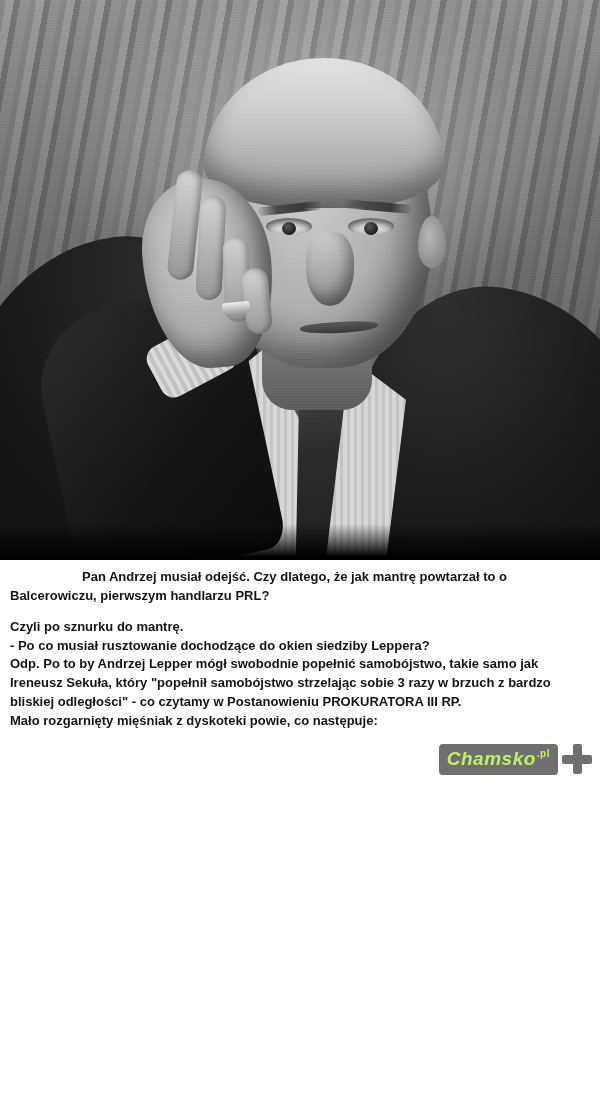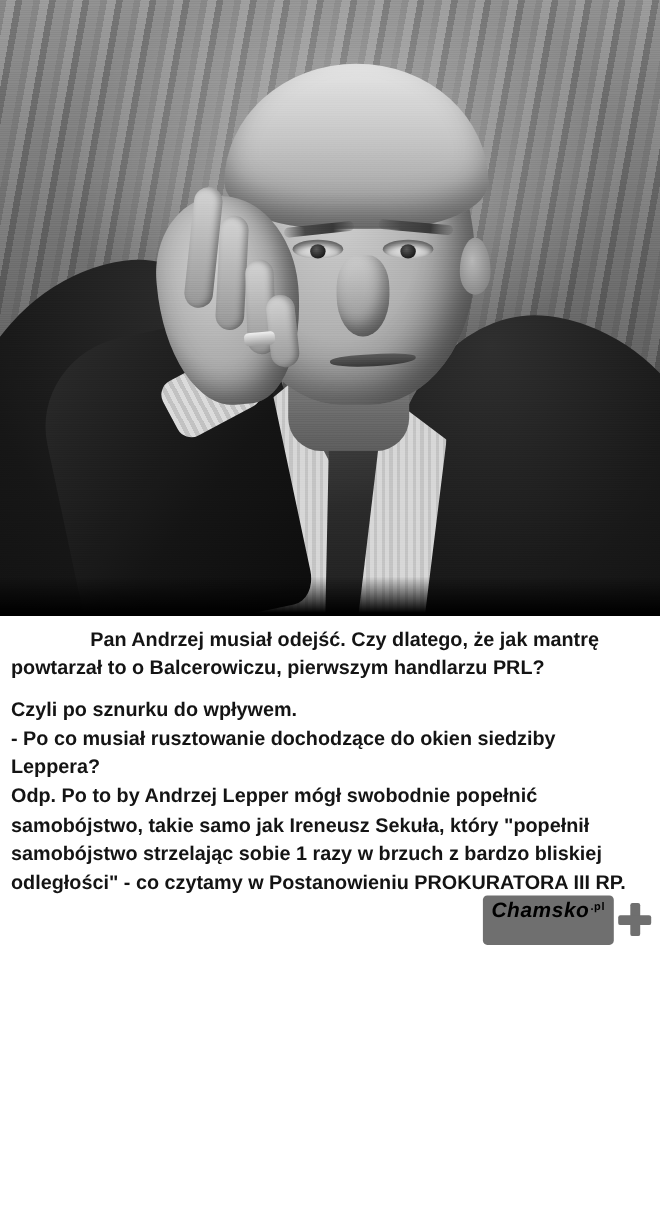--- a/index.html
+++ b/index.html
@@ -252,21 +252,21 @@
     position: absolute;
     left: 0; right: 0; bottom: 0;
     height: 36px;
     background: linear-gradient(to bottom, rgba(0,0,0,0), #000000 92%);
   }
 
   
   .caption {
     padding: 8px 10px 4px 10px;
     color: #141414;
-    font-size: 18px;
+    font-size: 13px;
     font-weight: bold;
     line-height: 1.45;
   }
   .caption .lead {
     text-indent: 72px;
     margin: 0 0 12px 0;
   }
   .caption p {
     margin: 0;
   }
@@ -279,25 +279,25 @@
   .logo {
     position: absolute;
     right: 8px;
     bottom: 4px;
     display: flex;
     align-items: center;
     gap: 4px;
   }
   .logo-box {
     background: #6f6f6f;
-    color: #000000;
+    color: #bef264;
     font-weight: bold;
     font-size: 19px;
     letter-spacing: 0.5px;
-    padding: 4px 8px 19px 8px;
+    padding: 4px 8px 5px 8px;
     border-radius: 4px;
     font-style: italic;
   }
   .logo-box .tld {
     font-size: 10px;
     font-style: normal;
     vertical-align: super;
     margin-left: 1px;
   }
   .logo-plus {
@@ -351,23 +351,24 @@
     <div class="finger f2"></div>
     <div class="finger f3"></div>
     <div class="finger f4"></div>
     <div class="ring"></div>
     <div class="photo-grain"></div>
     <div class="photo-bottom-fade"></div>
   </div>
 
   <div class="caption">
     <p class="lead">Pan Andrzej musiał odejść. Czy dlatego, że jak mantrę powtarzał to o Balcerowiczu, pierwszym handlarzu PRL?</p>
-    <p>Czyli po sznurku do wpływem.</p>
+    <p>Czyli po sznurku do mantrę.</p>
     <p>- Po co musiał rusztowanie dochodzące do okien siedziby Leppera?</p>
-    <p>Odp. Po to by Andrzej Lepper mógł swobodnie popełnić samobójstwo, takie samo jak Ireneusz Sekuła, który "popełnił samobójstwo strzelając sobie 1 razy w brzuch z bardzo bliskiej odległości" - co czytamy w Postanowieniu PROKURATORA III RP.</p>
+    <p>Odp. Po to by Andrzej Lepper mógł swobodnie popełnić samobójstwo, takie samo jak Ireneusz Sekuła, który "popełnił samobójstwo strzelając sobie 3 razy w brzuch z bardzo bliskiej odległości" - co czytamy w Postanowieniu PROKURATORA III RP.</p>
+    <p>Mało rozgarnięty mięśniak z dyskoteki powie, co następuje:</p>
   </div>
 
   <div class="footer">
     <div class="logo">
       <div class="logo-box">
         <span>Chamsko</span><span class="tld">.pl</span>
       </div>
       <div class="logo-plus"></div>
     </div>
   </div>

